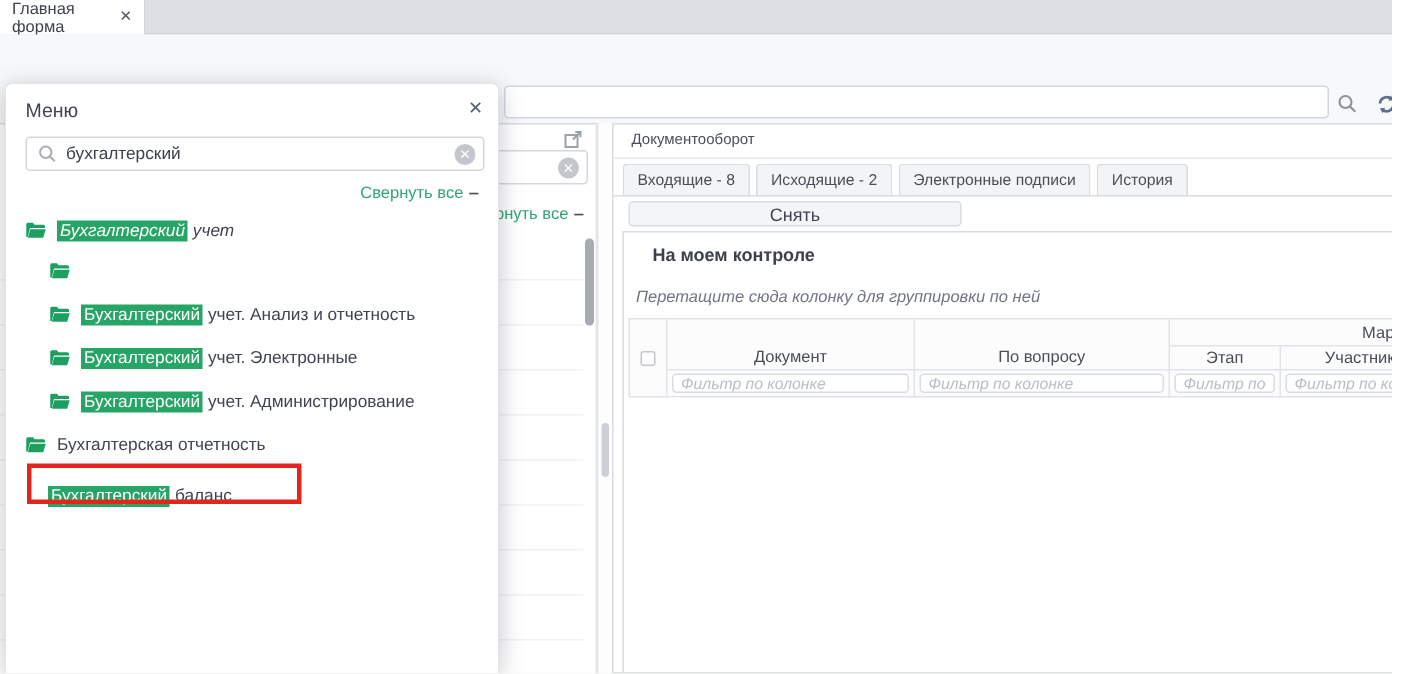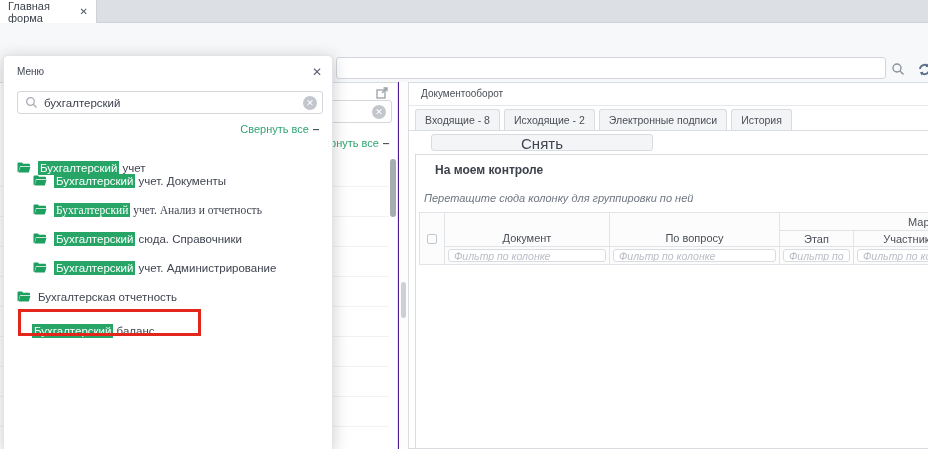--- a/index.html
+++ b/index.html
@@ -1,18 +1,18 @@
 <!DOCTYPE html>
 <html><head>
 <meta charset="utf-8">
 <style>
   * { margin:0; padding:0; box-sizing:border-box; }
   html,body { background:#ffffff; }
   body { font-family:"Liberation Sans","DejaVu Sans",sans-serif; color:#3f4450; }
-  .stage { position:relative; width:928px; height:449px; overflow:hidden; background:#4c1d95; }
+  .stage { position:relative; width:928px; height:449px; overflow:hidden; background:#e5e5e5; }
 
   
   .tabbar { position:absolute; left:0; top:0; width:936px; height:23px; background:#dce0e4; border-bottom:1px solid #cfd3d8; }
   .wintab { position:absolute; left:0; top:0; height:23px; width:97px; background:#ffffff; display:flex; align-items:center; gap:8px; padding:0 8px; font-size:11px; color:#3c414b; border-right:1px solid #cfd3d8; }
   .wintab .close { font-size:10px; font-weight:bold; color:#4b5560; cursor:pointer; }
 
   
   .toolbar { position:absolute; left:0; top:23px; width:936px; height:59px; background:#f7f8f9; }
   .main-search { position:absolute; left:336px; top:34px; width:550px; height:22px; background:#ffffff; border:1px solid #d3d7dd; border-radius:3px; font-size:11px; padding:0 8px; color:#3c414b; outline:none; }
   .icon-btn { position:absolute; top:36px; width:20px; height:20px; border:none; background:transparent; display:flex; align-items:center; justify-content:center; cursor:pointer; }
@@ -33,55 +33,55 @@
   .mid-thumb { position:absolute; left:2px; top:200px; width:5px; height:36px; border-radius:2.5px; background:#ccd0d6; }
 
   
   .doc-panel { position:absolute; left:408px; top:82px; width:528px; height:367px; background:#ffffff; border:1px solid #d9dce0; overflow:hidden; }
   .doc-title { position:absolute; left:12px; top:5px; font-size:10px; color:#4a4f57; }
   .doc-title-line { position:absolute; left:0; right:0; top:22px; height:1px; background:#e6e8ec; }
   .doc-tabs { position:absolute; left:6px; top:26px; height:22px; display:flex; gap:4px; }
   .doc-tab { height:22px; padding:0 9px; font-size:10.5px; line-height:21px; color:#4a4f57; background:#f3f4f6; border:1px solid #d9dce0; border-bottom:none; border-radius:3px 3px 0 0; cursor:pointer; position:relative; z-index:1; }
   .doc-tab.active { background:#ffffff; font-weight:bold; z-index:3; height:23px; }
   .doc-tabs-line { position:absolute; left:0; right:0; top:47px; height:1px; background:#d9dce0; z-index:2; }
-  .btn-remove { position:absolute; left:22px; top:51px; width:222px; height:17px; background:#f4f5f7; border:1px solid #d8dbe0; border-radius:3px; font-size:15px; color:#3f4450; cursor:pointer; }
+  .btn-remove { position:absolute; left:10px; top:51px; width:222px; height:17px; background:#f4f5f7; border:1px solid #d8dbe0; border-radius:3px; font-size:12px; color:#3f4450; cursor:pointer; }
   .content-box { position:absolute; left:6px; top:71px; width:700px; height:310px; border:1px solid #d9dce0; background:#ffffff; }
   .section-title { position:absolute; left:19px; top:8px; font-size:12px; font-weight:bold; color:#3c414b; }
   .group-hint { position:absolute; left:8px; top:37px; font-size:11px; font-style:italic; color:#6f7582; }
 
   
   .grid { position:absolute; left:3px; top:57px; display:grid; grid-template-columns:25px 165px 170px 74px 112px 118px; grid-template-rows:18px 16px 18px; border-top:1px solid #e0e3e7; border-left:1px solid #e0e3e7; background:#fcfcfd; width:664px; }
   .gcell { border-right:1px solid #e0e3e7; border-bottom:1px solid #e0e3e7; font-size:11px; color:#4a4f57; display:flex; align-items:center; justify-content:center; overflow:hidden; white-space:nowrap; }
   .gc-check { grid-column:1; grid-row:1 / span 3; }
   .gc-doc   { grid-column:2; grid-row:1 / span 2; align-items:flex-end; padding-bottom:2px; }
   .gc-quest { grid-column:3; grid-row:1 / span 2; align-items:flex-end; padding-bottom:2px; }
   .gc-route { grid-column:4 / span 3; grid-row:1; }
   .gc-stage { grid-column:4; grid-row:2;text-align:center; }
   .gc-part  { grid-column:5; grid-row:2; }
   .gc-f { padding:2px 3px; }
   .gc-f input { width:100%; height:100%; border:1px solid #d9dce0; border-radius:3px; font-size:10.5px; font-style:italic; color:#8a8f99; padding:0 5px; outline:none; }
   .gc-f input::placeholder { color:#b9bdc6; font-style:italic; }
   .checkbox { width:10px; height:10px; border:1px solid #c3c7cd; border-radius:2px; background:#fdfdfd; cursor:pointer; }
 
   
   .menu-dialog { position:absolute; left:3px; top:55px; width:330px; height:394px; background:#ffffff; border:1px solid #e2e4e8; border-bottom:none; border-radius:5px 5px 0 0; box-shadow:0 3px 16px rgba(40,45,60,0.25); z-index:10; }
-  .md-title { position:absolute; left:13px; top:10px; font-size:10px; color:#3f4450; }
+  .md-title { position:absolute; left:13px; top:10px; font-size:13px; color:#3f4450; }
   .md-close { position:absolute; right:10px; top:9px; font-size:12px; color:#5a616c; cursor:pointer; }
   .md-search { position:absolute; left:13px; top:35px; width:306px; height:23px; border:1px solid #d4d7dc; border-radius:3px; background:#fff; }
   .md-search input { position:absolute; left:26px; top:0; width:250px; height:21px; border:none; outline:none; font-size:11.5px; color:#3c414b; background:transparent; }
   .md-search .mag { position:absolute; left:7px; top:4px; }
   .md-collapse { position:absolute; right:13px; top:67px; font-size:11px; color:#2fa573; cursor:pointer; }
   .md-collapse .dash { color:#4a5058; margin-left:4px; font-weight:bold; }
 
   .tree { position:absolute; left:0; top:81px; width:100%; }
   .titem { position:absolute; height:29px; display:flex; align-items:center; gap:7px; font-size:11.5px; color:#3f4450; cursor:pointer; }
   .titem .hl { background:#27a567; color:#ffffff; padding:1px 2px; }
   .lvl1 { left:13px; }
   .lvl2 { left:29px; }
-  .t0 { top:16px; } .t1 { top:29px; } .t2 { top:58px;font-family:Liberation Serif, serif; } .t3 { top:87px; } .t4 { top:116px; } .t5 { top:145px; } .t6 { top:179px; left:28px; }
+  .t0 { top:2px;font-style:italic; } .t1 { top:29px; } .t2 { top:58px; } .t3 { top:87px; } .t4 { top:116px; } .t5 { top:145px; } .t6 { top:179px; left:28px; }
   .red-box { position:absolute; left:14px; top:253px; width:183px; height:27px; border:3px solid #e2261b; z-index:11; pointer-events:none; }
 
   svg { display:block; }
 </style>
 </head>
 <body>
 
 <div class="stage">
 
   <div class="tabbar">
@@ -219,39 +219,38 @@
           </span>
         <span><span class="hl">Бухгалтерский</span><span> учет</span></span>
       </div>
       <div class="titem lvl2 t1">
         <span>
             <svg width="14" height="11" viewBox="0 0 14 11">
               <path d="M0.5 1.5 Q0.5 0.5 1.5 0.5 H5 L6 1.8 H12 Q13 1.8 13 2.8 V4 H3 L1.5 10 H0.5 Z" fill="#1da05f"></path>
               <path d="M3.2 4.8 H13.5 L11.8 10.5 H1.6 Z" fill="#1da05f"></path>
             </svg>
           </span>
-        <span><span class="hl">Бухгалтерский</span><span> учет. Документы</span></span>
       </div>
       <div class="titem lvl2 t2">
         <span>
             <svg width="14" height="11" viewBox="0 0 14 11">
               <path d="M0.5 1.5 Q0.5 0.5 1.5 0.5 H5 L6 1.8 H12 Q13 1.8 13 2.8 V4 H3 L1.5 10 H0.5 Z" fill="#1da05f"></path>
               <path d="M3.2 4.8 H13.5 L11.8 10.5 H1.6 Z" fill="#1da05f"></path>
             </svg>
           </span>
         <span><span class="hl">Бухгалтерский</span><span> учет. Анализ и отчетность</span></span>
       </div>
       <div class="titem lvl2 t3">
         <span>
             <svg width="14" height="11" viewBox="0 0 14 11">
               <path d="M0.5 1.5 Q0.5 0.5 1.5 0.5 H5 L6 1.8 H12 Q13 1.8 13 2.8 V4 H3 L1.5 10 H0.5 Z" fill="#1da05f"></path>
               <path d="M3.2 4.8 H13.5 L11.8 10.5 H1.6 Z" fill="#1da05f"></path>
             </svg>
           </span>
-        <span><span class="hl">Бухгалтерский</span><span> сюда. Справочники</span></span>
+        <span><span class="hl">Бухгалтерский</span><span> учет. Электронные</span></span>
       </div>
       <div class="titem lvl2 t4">
         <span>
             <svg width="14" height="11" viewBox="0 0 14 11">
               <path d="M0.5 1.5 Q0.5 0.5 1.5 0.5 H5 L6 1.8 H12 Q13 1.8 13 2.8 V4 H3 L1.5 10 H0.5 Z" fill="#1da05f"></path>
               <path d="M3.2 4.8 H13.5 L11.8 10.5 H1.6 Z" fill="#1da05f"></path>
             </svg>
           </span>
         <span><span class="hl">Бухгалтерский</span><span> учет. Администрирование</span></span>
       </div>

